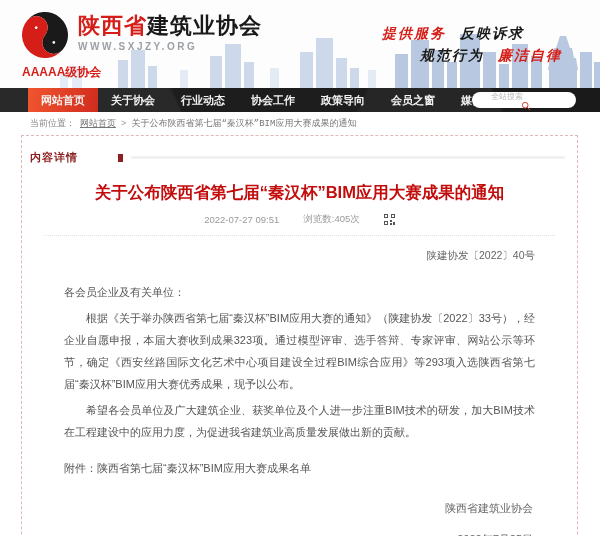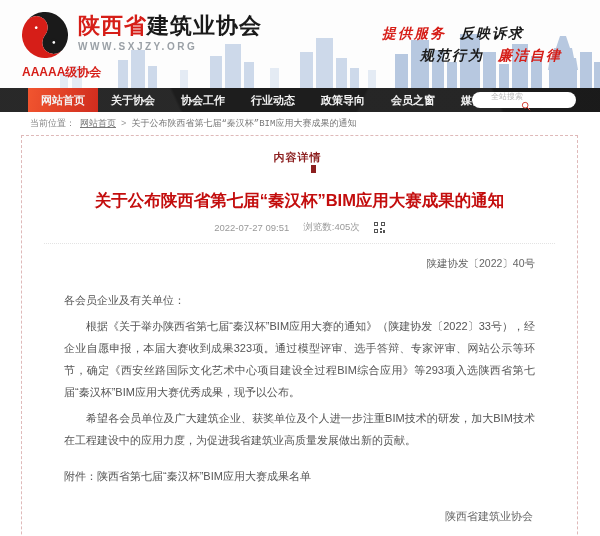--- a/index.html
+++ b/index.html
@@ -49,29 +49,29 @@
   
   .breadcrumb { position:absolute; top:112px; left:0; width:600px; height:23px; background:#fff;
     display:flex; align-items:center; padding-left:30px; font-size:9px; color:#888; gap:5px;font-family:Liberation Mono, monospace; }
   .crumb-home { color:#777; text-decoration:underline; cursor:pointer; }
   .crumb-sep { color:#999; }
   .crumb-current { color:#777; }
 
   
   .content-box { position:absolute; top:135px; left:21px; width:557px; height:560px;
     border:1px dashed #dfb9b9; background:#fff; padding:10px 0 0 0; }
-  .section-head { display:flex; align-items:center; padding:4px 12px 6px 8px;flex-direction:column; }
+  .section-head { display:flex; align-items:center; padding:4px 12px 6px 8px; }
   .section-title { color:#8c1f1f; font-size:11px; font-weight:bold; letter-spacing:1px; }
   .section-sq { width:5px; height:8px; background:#8c1f1f; margin:0 8px 0 40px; }
   .section-line { flex:1; height:3px; background:#f1f1f1; border-radius:2px; }
 
   .article { padding:10px 42px 0 42px; }
   .article-title { text-align:center; color:#c30d0d; font-size:16.5px; font-weight:bold; line-height:1.4; }
   .article-meta { text-align:center; color:#999; font-size:9.5px; margin-top:9px;
-    display:flex; justify-content:center; align-items:center; gap:14px; }
+    display:flex; justify-content:center; align-items:center; gap:24px; }
   .qr-icon { width:11px; height:11px; display:inline-block; }
   .meta-sep { border:none; border-top:1px dotted #e3e3e3; margin:9px -20px 0 -20px; }
   .doc-number { text-align:right; color:#666; font-size:10.5px; margin-top:13px; }
 
   .body-text { margin-top:18px; color:#555; font-size:11px; line-height:2.0; }
   .salutation { margin-bottom:4px; }
   .para { text-indent:2em; margin-bottom:4px; text-align:justify; }
   .attach-line { margin-top:14px; }
   .signature { text-align:right; color:#666; font-size:11px; margin-top:22px; padding-right:2px; }
   .signature .sig-date { margin-top:16px; }
@@ -145,22 +145,22 @@
     </div>
     <div class="slogan-line second">
       <span class="sl-black">规范行为</span><span class="sl-red">廉洁自律</span>
     </div>
   </div>
 </div>
 
 <div class="nav">
   <div class="nav-item active">网站首页</div>
   <div class="nav-item">关于协会</div>
+  <div class="nav-item">行业动态</div>
   <div class="nav-item">协会工作</div>
-  <div class="nav-item">行业动态</div>
   <div class="nav-item">政策导向</div>
   <div class="nav-item">会员之窗</div>
   <div class="nav-item">媒体宣传</div>
   <div class="nav-search">
     <input type="text" placeholder="全站搜索" style="">
     <svg class="search-icon" viewBox="0 0 12 12">
       <circle cx="5" cy="5" r="3.4" fill="none" stroke="#d6453a" stroke-width="1.2"></circle>
       <line x1="7.6" y1="7.6" x2="10.6" y2="10.6" stroke="#d6453a" stroke-width="1.2" stroke-linecap="round"></line>
     </svg>
   </div>

